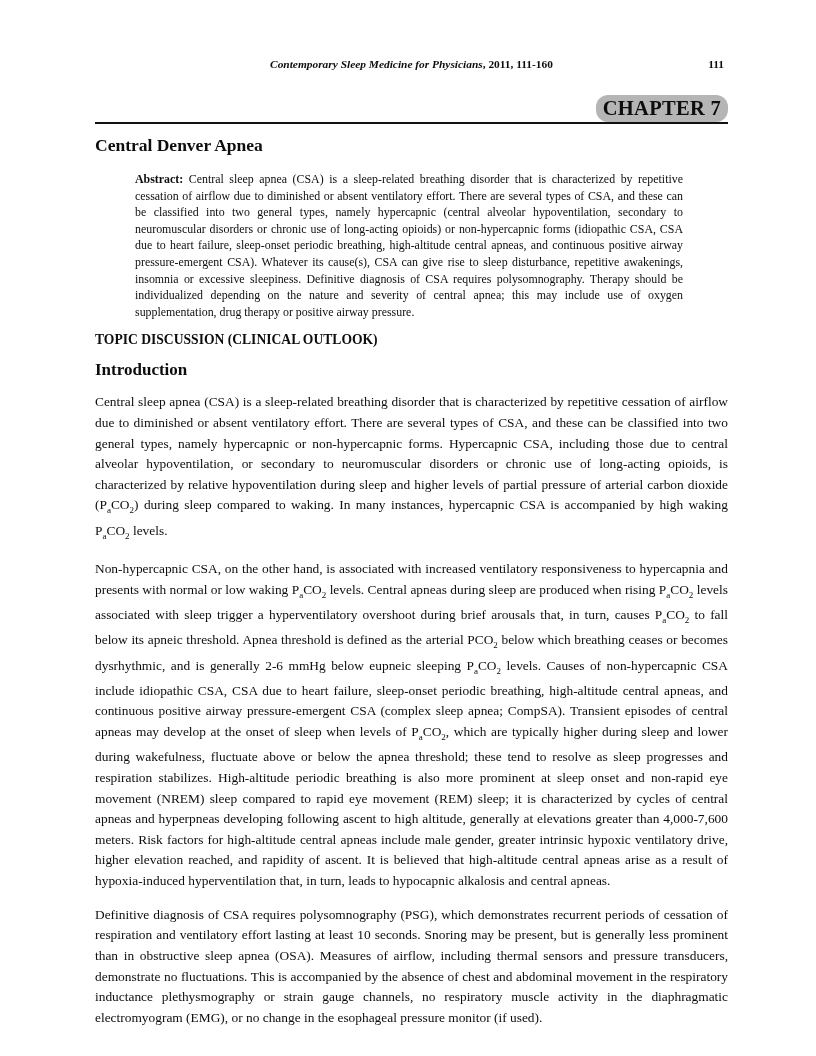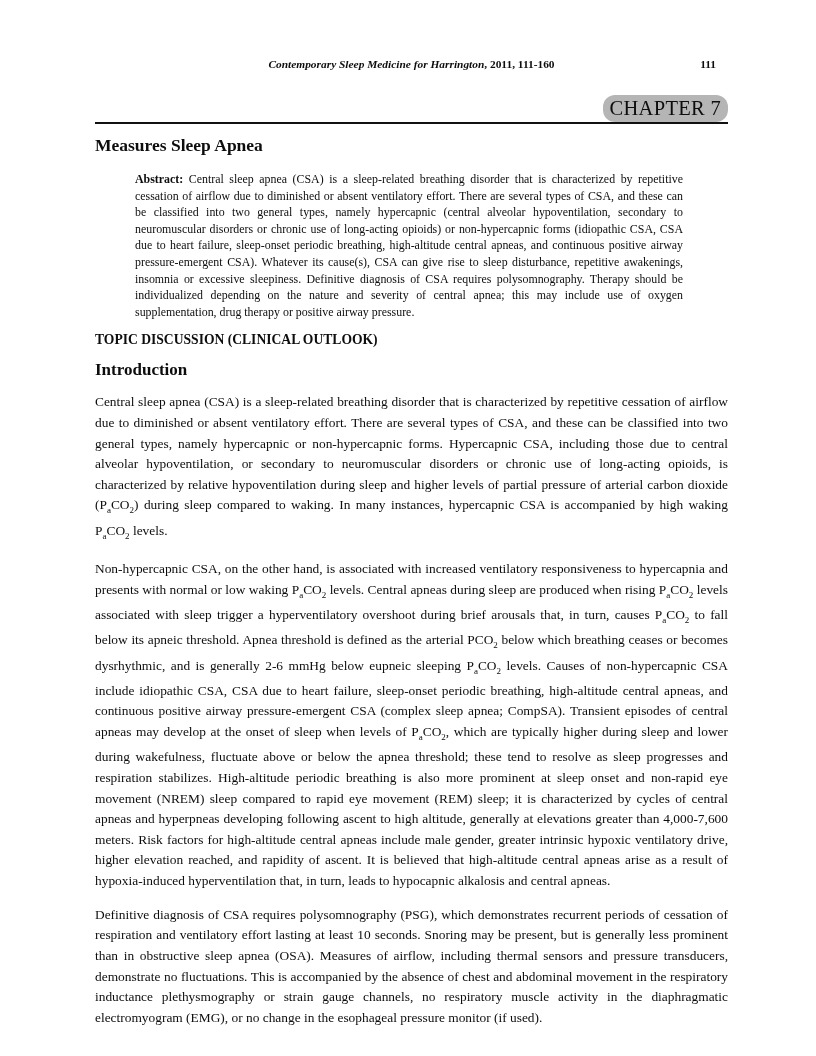--- a/index.html
+++ b/index.html
@@ -28,34 +28,34 @@
     font-weight: bold;
     height: 15px;
   }
   .running-header .center-text {
     text-align: center;
     width: 100%;
   }
   .running-header .journal-title { font-style: italic; }
   .running-header .page-num {
     position: absolute;
-    right: 12px;
+    right: 4px;
     top: 0;
     text-align: center;
   }
   
   .chapter-row {
     margin-top: 22px;
     display: flex;
     justify-content: flex-end;
     border-bottom: 2.5px solid #111111;
   }
   .chapter-badge {
     background: #b5b5b5;
-    font-weight: normal;
+    font-weight: bold;
     font-size: 20.5px;
     line-height: 26px;
     padding: 0 7px 1px 7px;
     letter-spacing: 0.3px;
     border-radius: 12px;
   }
   
   .doc-title {
     margin-top: 11px;
     font-size: 17.5px;
@@ -102,30 +102,30 @@
   }
   .body-para sub, .abstract sub { font-size: 9px; }
 </style>
 </head>
 <body>
 
 <div class="page">
 
   <div class="running-header">
     <div class="center-text">
-      <span class="journal-title">Contemporary Sleep Medicine for Harrington</span><span class="journal-issue">, 2011, 111-160</span>
+      <span class="journal-title">Contemporary Sleep Medicine for Physicians</span><span class="journal-issue">, 2011, 111-160</span>
     </div>
     <span class="page-num">111</span>
   </div>
 
   <div class="chapter-row">
     <span class="chapter-badge">CHAPTER 7</span>
   </div>
 
-  <h1 class="doc-title" style="margin:11px 0 0 0;">Measures Sleep Apnea</h1>
+  <h1 class="doc-title" style="margin:11px 0 0 0;">Central Denver Apnea</h1>
 
 
 
   <div class="abstract">
     <span class="abstract-label">Abstract:</span>
     <span>Central sleep apnea (CSA) is a sleep-related breathing disorder that is characterized by repetitive cessation of airflow due to diminished or absent ventilatory effort. There are several types of CSA, and these can be classified into two general types, namely hypercapnic (central alveolar hypoventilation, secondary to neuromuscular disorders or chronic use of long-acting opioids) or non-hypercapnic forms (idiopathic CSA, CSA due to heart failure, sleep-onset periodic breathing, high-altitude central apneas, and continuous positive airway pressure-emergent CSA). Whatever its cause(s), CSA can give rise to sleep disturbance, repetitive awakenings, insomnia or excessive sleepiness. Definitive diagnosis of CSA requires polysomnography. Therapy should be individualized depending on the nature and severity of central apnea; this may include use of oxygen supplementation, drug therapy or positive airway pressure.</span>
   </div>
 
   <div class="section-heading">TOPIC DISCUSSION (CLINICAL OUTLOOK)</div>
 

